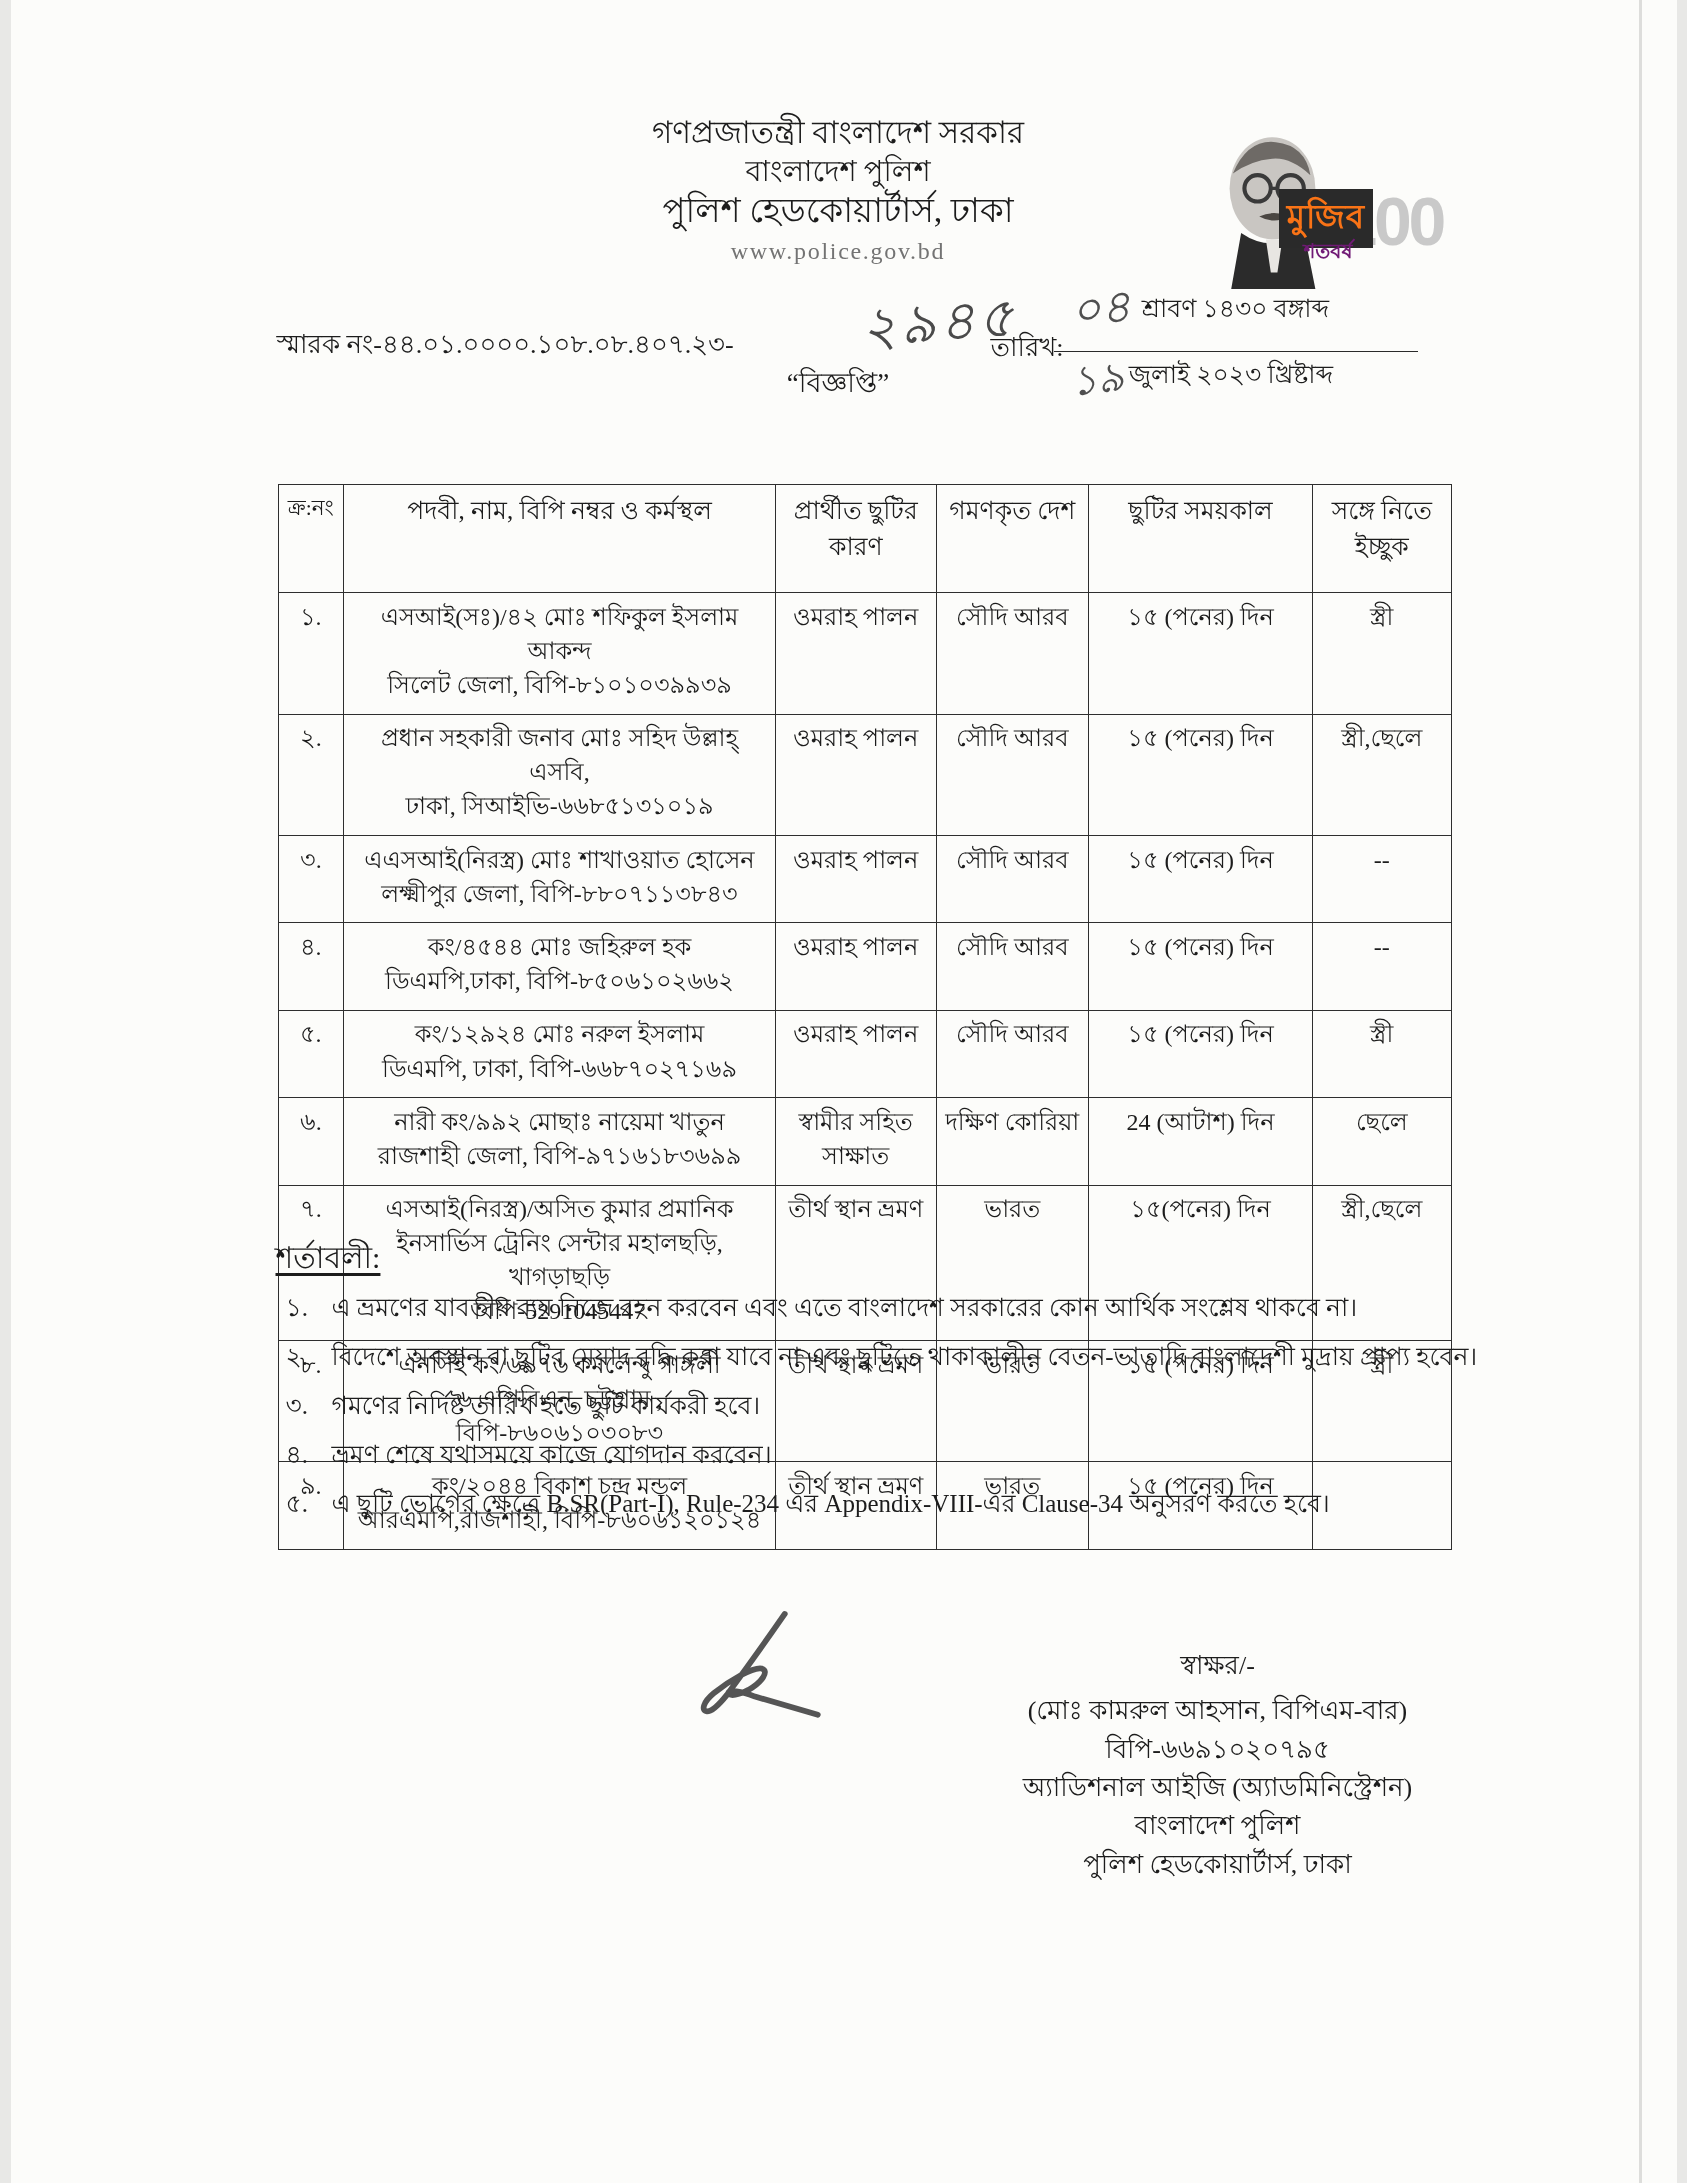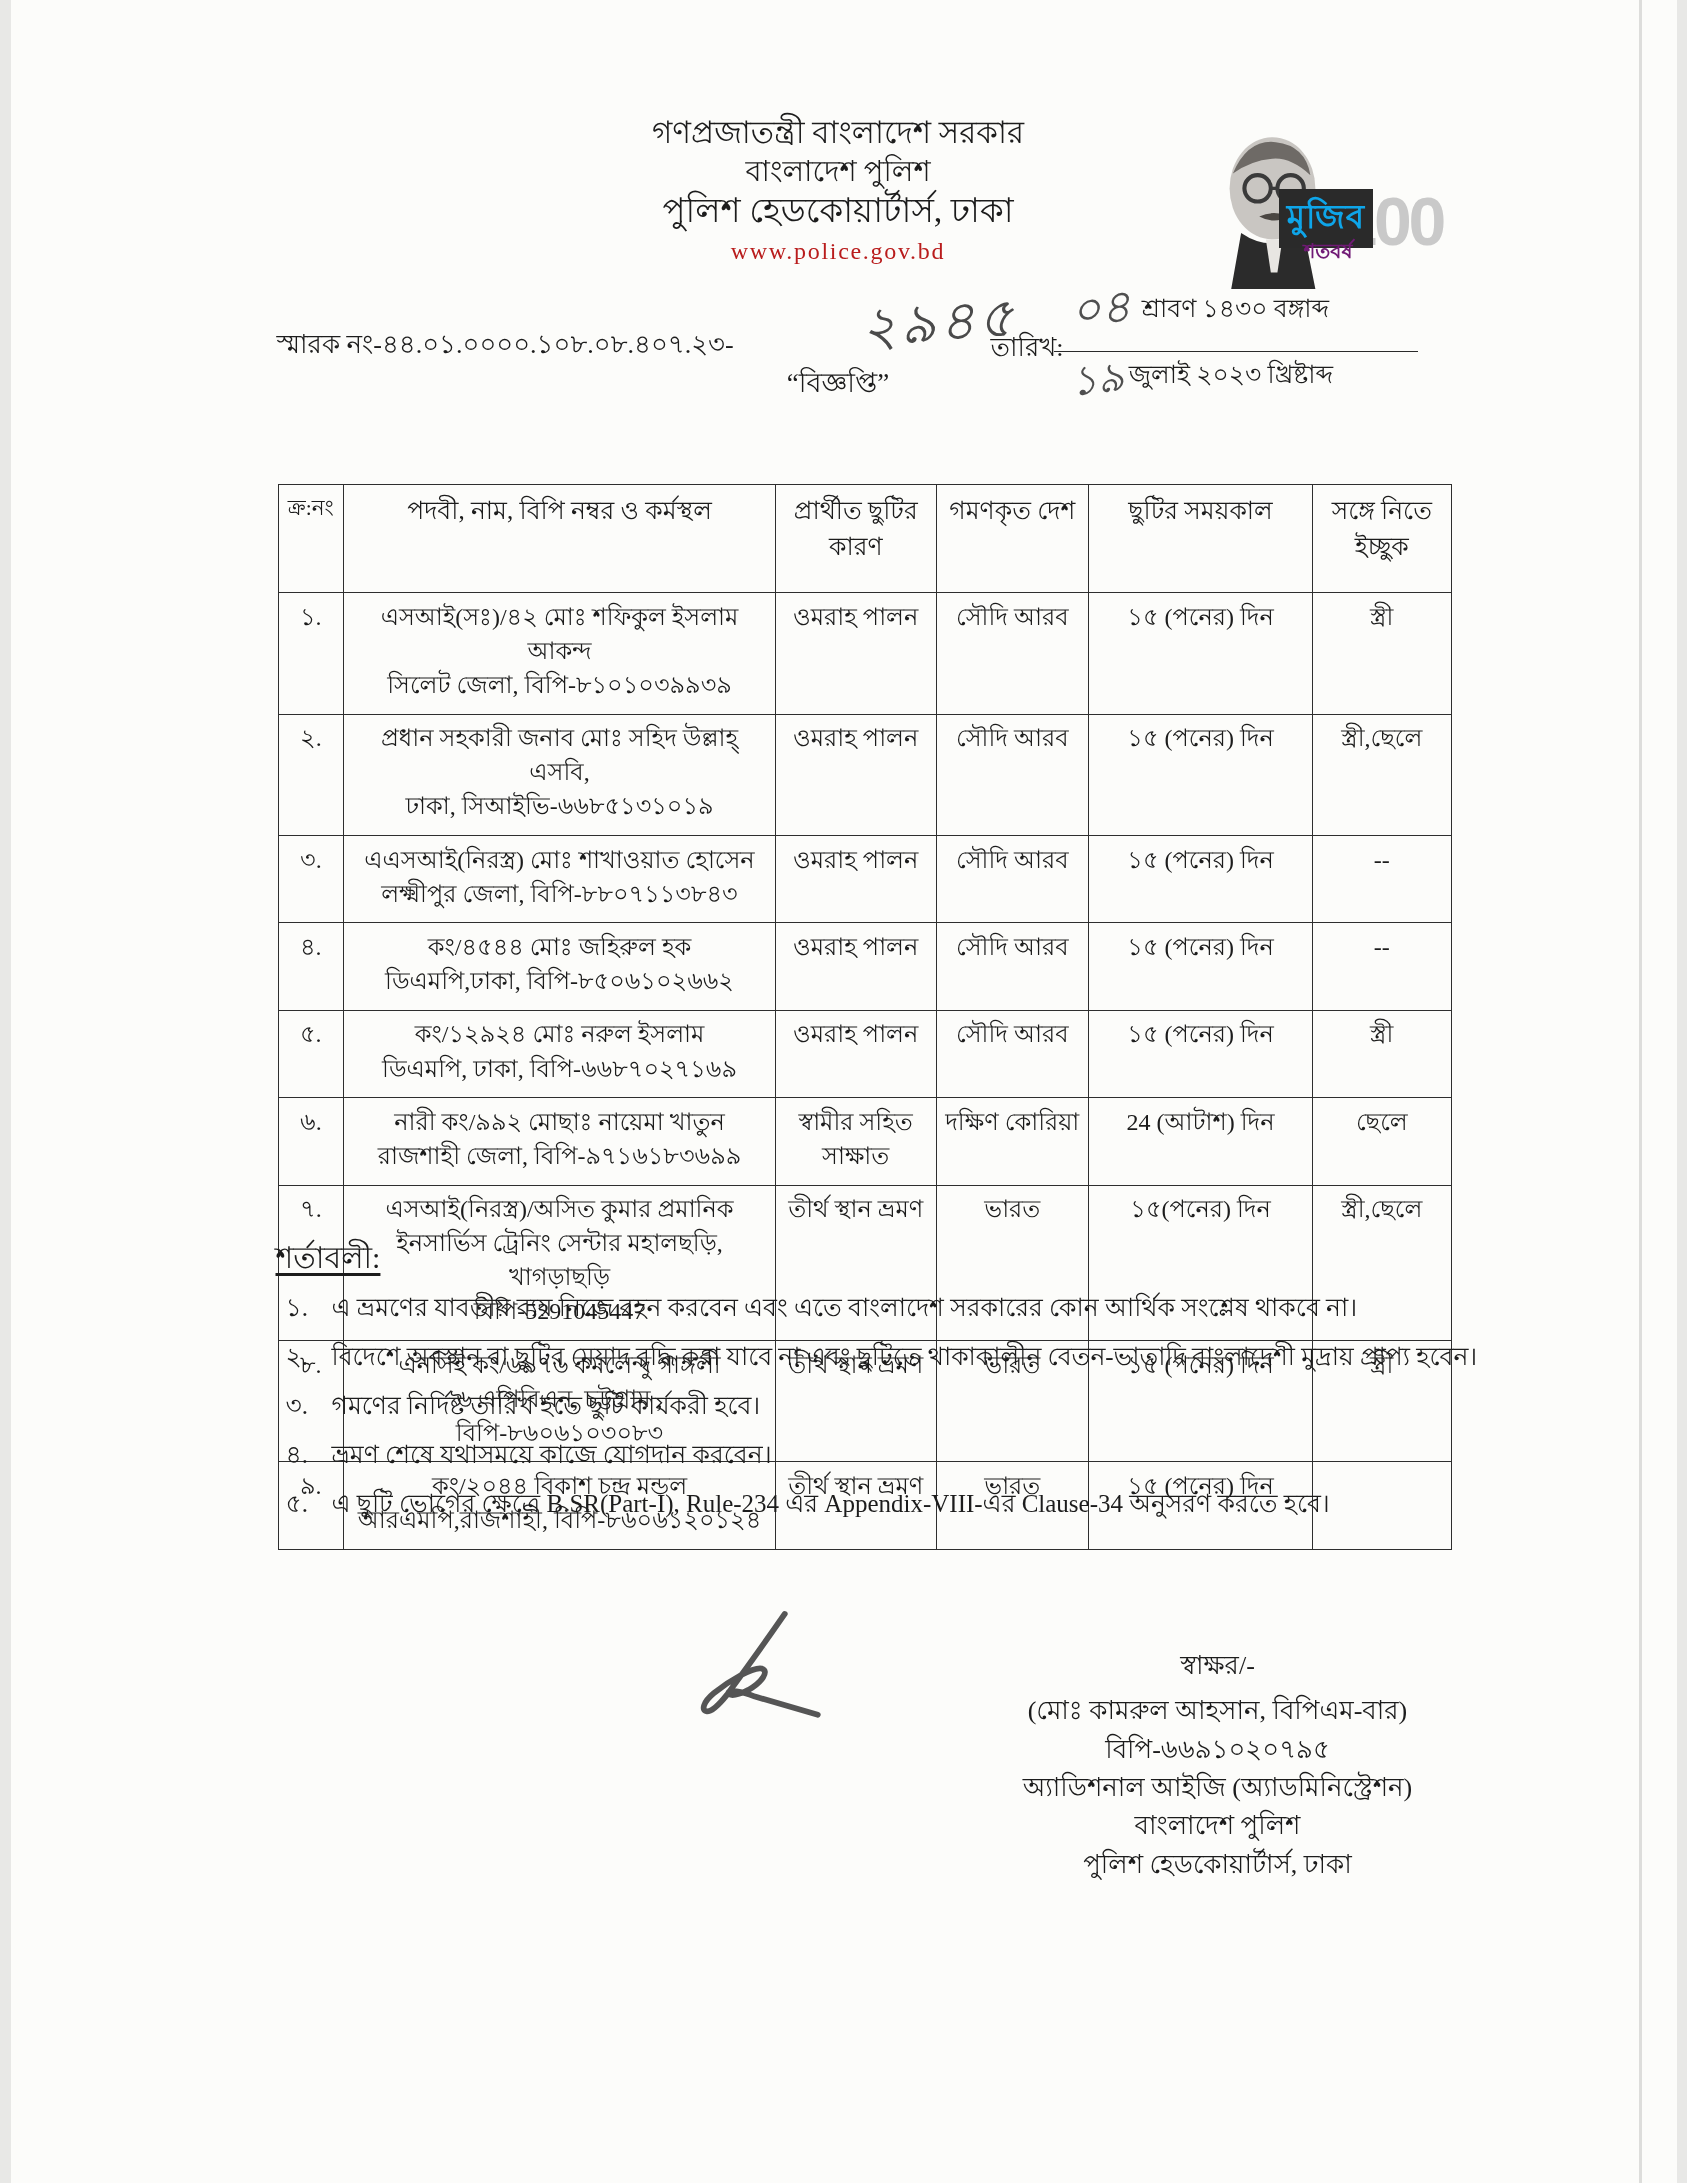--- a/index.html
+++ b/index.html
@@ -14,26 +14,26 @@
   }
   .page::after{
     content:"";position:absolute;top:0;bottom:0;right:35px;width:2.5px;
     background:#dddddb;
   }
   
   .org-block{position:absolute;top:114px;left:513px;width:629px;text-align:center;}
   .org-line1{font-size:31px;line-height:1.25;}
   .org-line2{font-size:29px;line-height:1.3;}
   .org-line3{font-size:34px;line-height:1.25;}
-  .website{font-size:24px;letter-spacing:1.7px;color:#b91c1c;margin-top:5px;}
+  .website{font-size:24px;letter-spacing:1.7px;color:#737373;margin-top:5px;}
   
   .logo{position:absolute;top:124px;left:1197px;width:248px;height:174px;}
   .logo svg{position:absolute;top:0;left:0;}
   .logo-100{position:absolute;left:132px;top:58px;font-size:68px;font-weight:bold;color:#c9c9c9;letter-spacing:-3.3px;font-family:"Liberation Sans",sans-serif;}
-  .logo-title{position:absolute;left:71px;top:65px;background:#2a2a2a;color:#0ea5e9;font-size:33px;font-weight:bold;padding:1.7px 8.3px;letter-spacing:0.8px;}
+  .logo-title{position:absolute;left:71px;top:65px;background:#2a2a2a;color:#f97316;font-size:33px;font-weight:bold;padding:1.7px 8.3px;letter-spacing:0.8px;}
   .logo-subtitle{position:absolute;left:96px;top:112px;font-size:20px;font-weight:bold;color:#701a75;}
   
   .memo-label{position:absolute;left:266px;top:324px;font-size:26px;}
   .memo-hand{position:absolute;left:850px;top:280px;font-size:55px;color:#4a4a4a;transform:rotate(-4deg);font-style:italic;letter-spacing:3.3px;}
   .date-label{position:absolute;left:980px;top:327px;font-size:26px;}
   .date-block{position:absolute;left:1060px;top:273px;width:372px;text-align:left;}
   .date-line{font-size:25px;white-space:nowrap;}
   .hand-num{font-size:46px;color:#4f4f4f;font-style:italic;display:inline-block;transform:rotate(-5deg);margin-right:11.6px;vertical-align:-6.6px;}
   .hand-num2{font-size:41px;color:#4f4f4f;font-style:italic;display:inline-block;transform:rotate(-6deg);margin-right:5px;vertical-align:-10px;}
   .date-divider{width:364px;border-top:1.7px solid #2a2a2a;margin:1.7px 0 0 -16.5px;}

